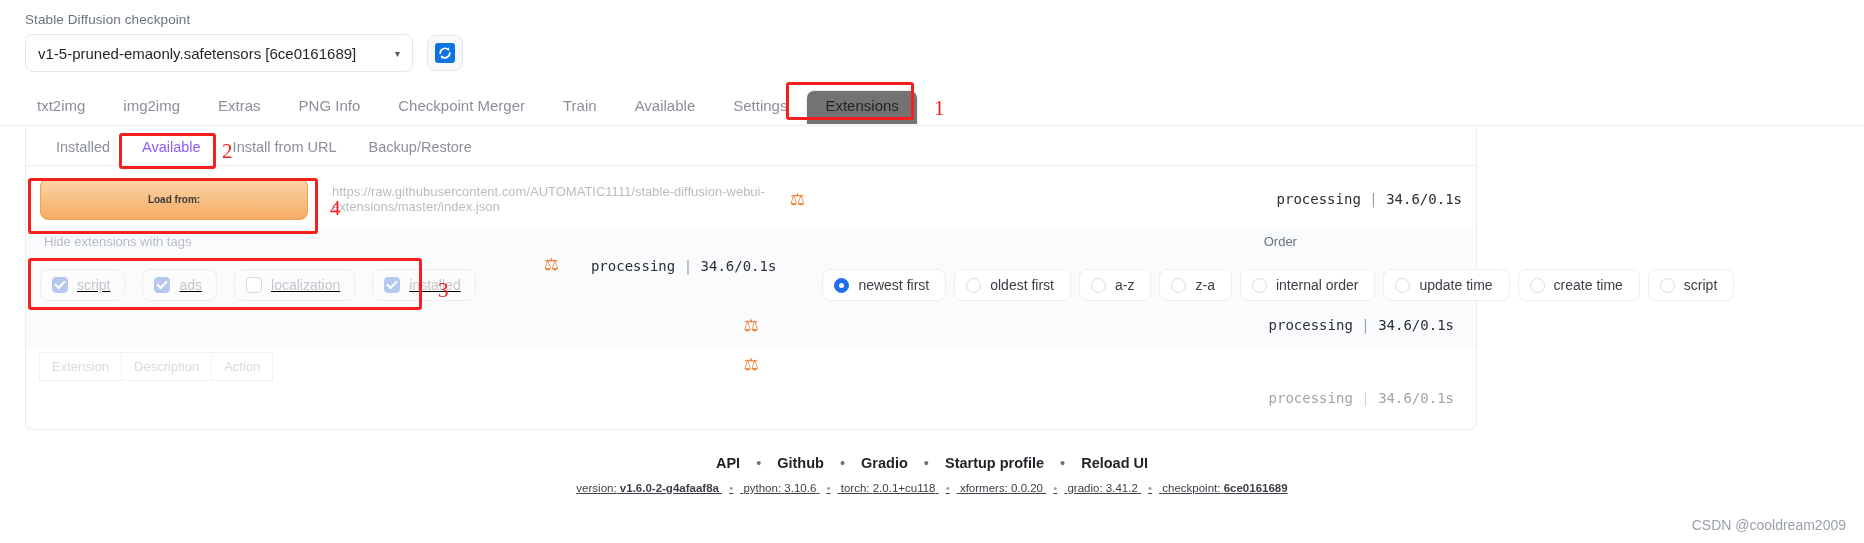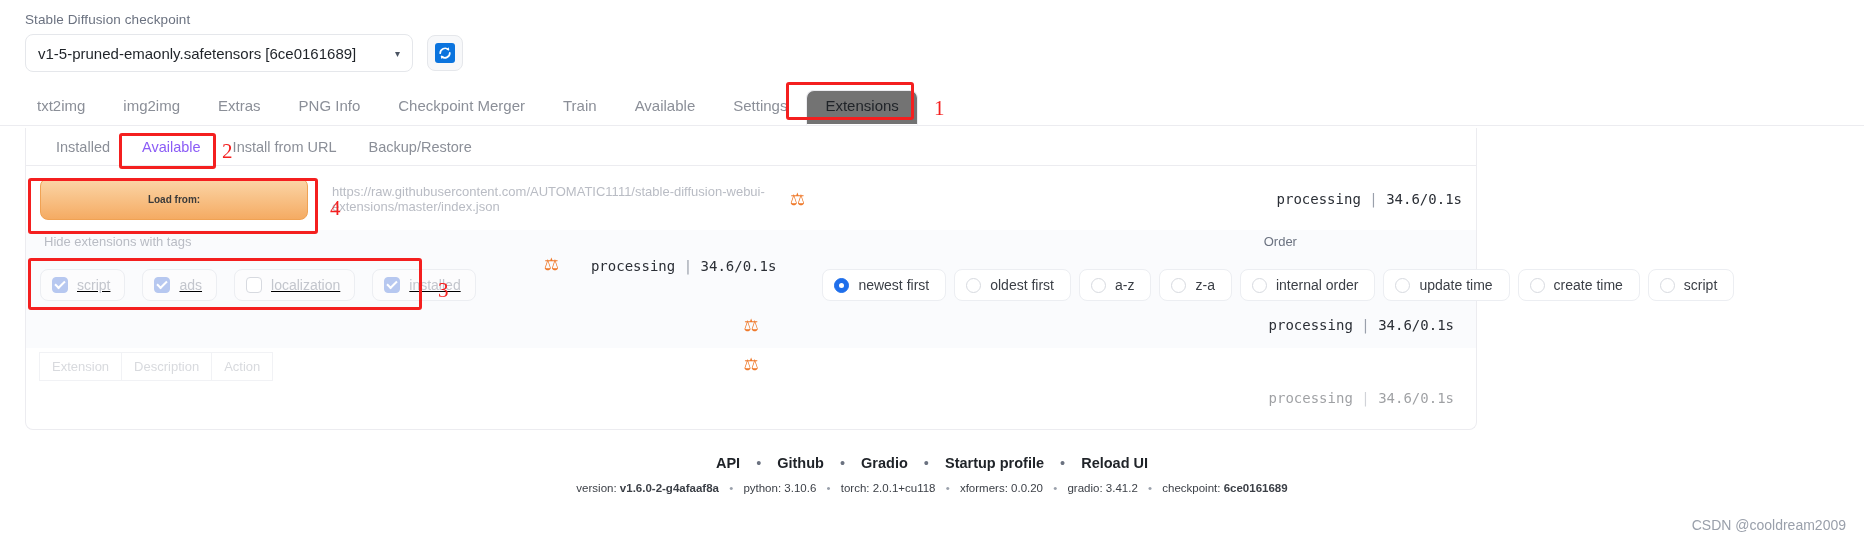--- a/index.html
+++ b/index.html
@@ -138,21 +138,21 @@
   .th {
     font-size: 13px; color: #d8dade; border: 1px solid #f1f2f5;
     padding: 6px 12px; margin-left: -1px;
   }
 
   
   .footer { position: absolute; left: 0; top: 455px; width: 1864px; text-align: center; }
   .flinks { font-size: 14.5px; color: #1f2328; font-weight: 600; }
   .flinks a { color: #1f2328; text-decoration: none; cursor: pointer; }
   .flinks .dot { color: #6b7280; font-weight: 400; margin: 0 12px; }
-  .fver { margin-top: 11px; font-size: 11.5px; color: #3b3f46; }
+  .fver { margin-top: 11px; font-size: 11.5px; color: #3b3f46; text-decoration: underline; }
   .fver b { font-weight: 700; }
   .fver .dot { color: #9aa0ab; margin: 0 7px; }
 
   .watermark {
     position: absolute; right: 18px; bottom: 10px;
     font-size: 14px; color: #9aa0ab;
   }
 
   
   .anno-box { position: absolute; border: 3px solid #f41f1f; border-radius: 3px; pointer-events: none; }

